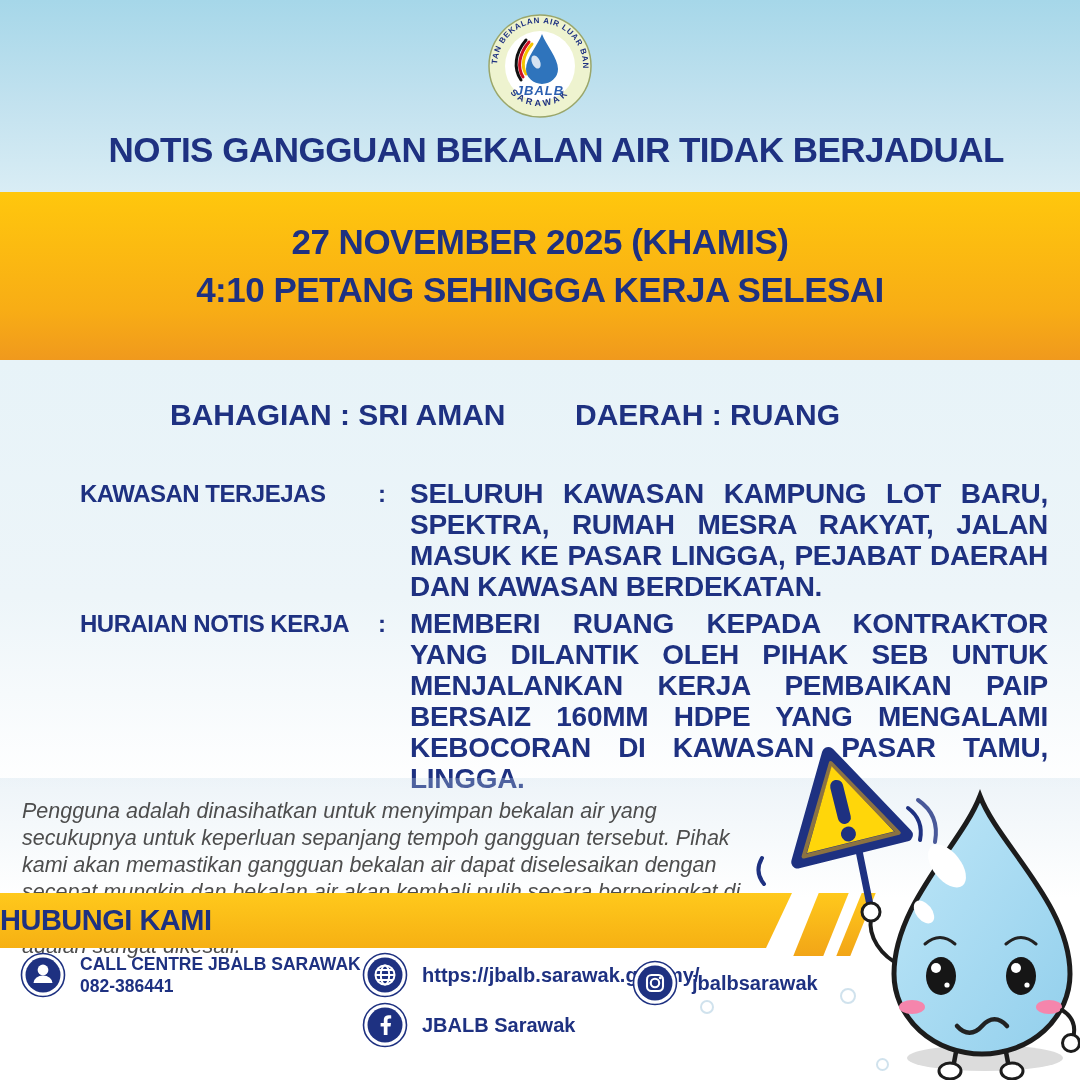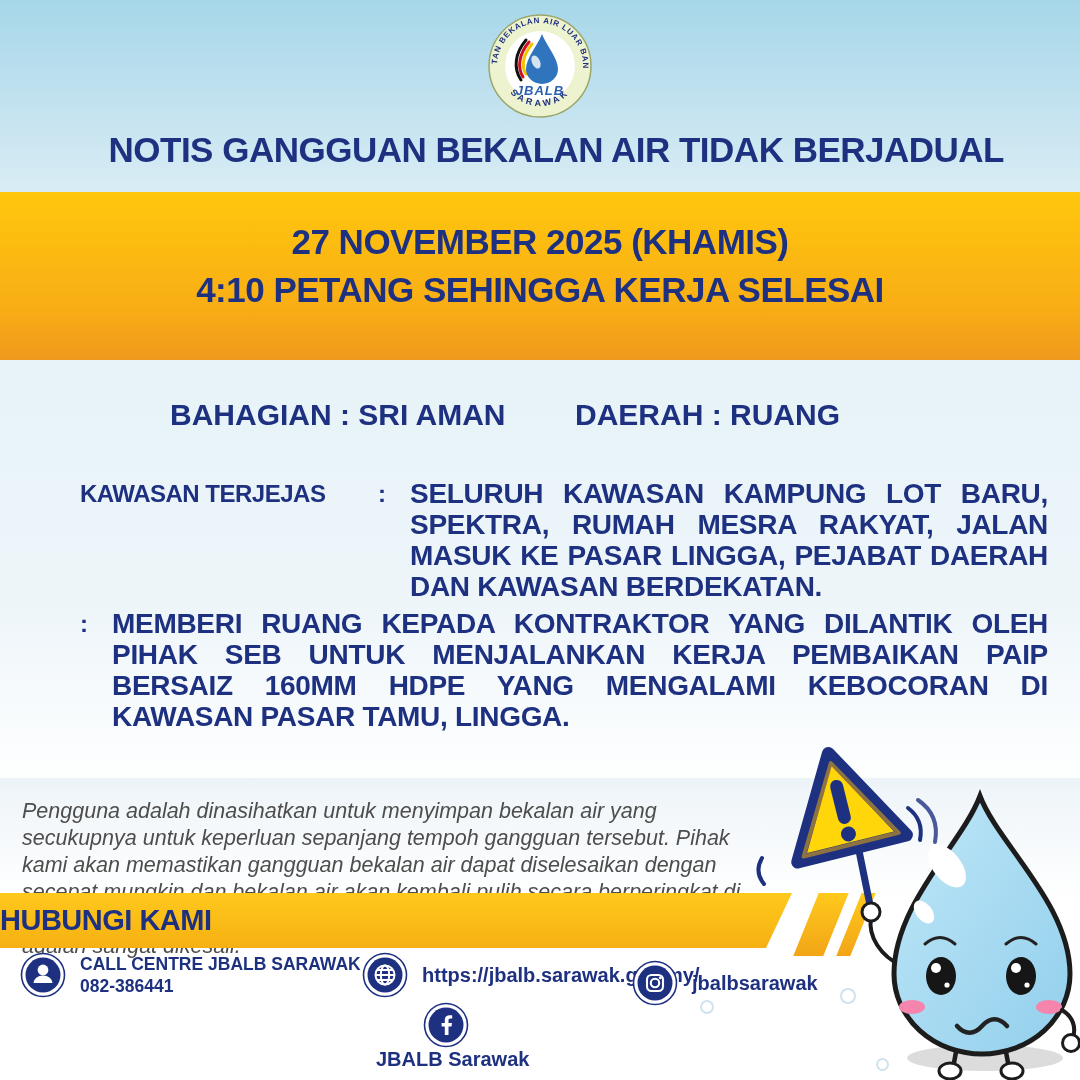--- a/index.html
+++ b/index.html
@@ -59,21 +59,21 @@
     display:flex; align-items:center; justify-content:flex-start;
   }
   .contact-heading { font-size:29px; font-weight:bold; color:#1e3181; letter-spacing:-0.5px; }
   .stripe { position:absolute; top:893px; height:63px; background:linear-gradient(#ffc91c,#f2a517); transform:skewX(-22deg); }
   .stripe.s1 { left:806px; width:30px; }
   .stripe.s2 { left:849px; width:14px; }
   
   .contact-item { position:absolute; display:flex; align-items:center; }
   .ci-call { left:20px;  top:952px; }
   .ci-web  { left:362px; top:952px; }
-  .ci-fb   { left:362px; top:1002px;flex-direction:column; }
+  .ci-fb   { left:362px; top:1002px; }
   .ci-ig   { left:632px; top:960px; }
   .ci-icon { width:46px; height:46px; flex:0 0 46px; }
   .ci-text { margin-left:14px; color:#1e3181; font-weight:bold; }
   .ci-call .ci-text { font-size:17.5px; line-height:22px; }
   .ci-web .ci-text, .ci-ig .ci-text, .ci-fb .ci-text { font-size:20px; }
   
   .mascot { position:absolute; left:740px; top:738px; width:340px; height:342px; }
 </style>
 </head>
 <body>
@@ -115,20 +115,21 @@
     <div class="region bahagian">BAHAGIAN : SRI AMAN</div>
     <div class="region daerah">DAERAH : RUANG</div>
 
     <div class="detail-row r1">
       <div class="detail-label">KAWASAN TERJEJAS</div>
       <div class="detail-colon">:</div>
       <div class="detail-text">SELURUH KAWASAN KAMPUNG LOT BARU, SPEKTRA, RUMAH MESRA RAKYAT, JALAN MASUK KE PASAR LINGGA, PEJABAT DAERAH DAN KAWASAN BERDEKATAN.</div>
     </div>
 
     <div class="detail-row r2">
+      <div class="detail-label">HURAIAN NOTIS KERJA</div>
       <div class="detail-colon">:</div>
       <div class="detail-text">MEMBERI RUANG KEPADA KONTRAKTOR YANG DILANTIK OLEH PIHAK SEB UNTUK MENJALANKAN KERJA PEMBAIKAN PAIP BERSAIZ 160MM HDPE YANG MENGALAMI KEBOCORAN DI KAWASAN PASAR TAMU, LINGGA.</div>
     </div>
   </div>
 
   <div class="wave-band"></div>
   <div class="bubble" style="left:758px; top:902px; width:18px; height:18px;"></div>
   <div class="bubble" style="left:840px; top:988px; width:12px; height:12px;"></div>
   <div class="bubble" style="left:1038px; top:948px; width:14px; height:14px;"></div>
   <div class="bubble" style="left:1000px; top:1022px; width:20px; height:20px;"></div>

